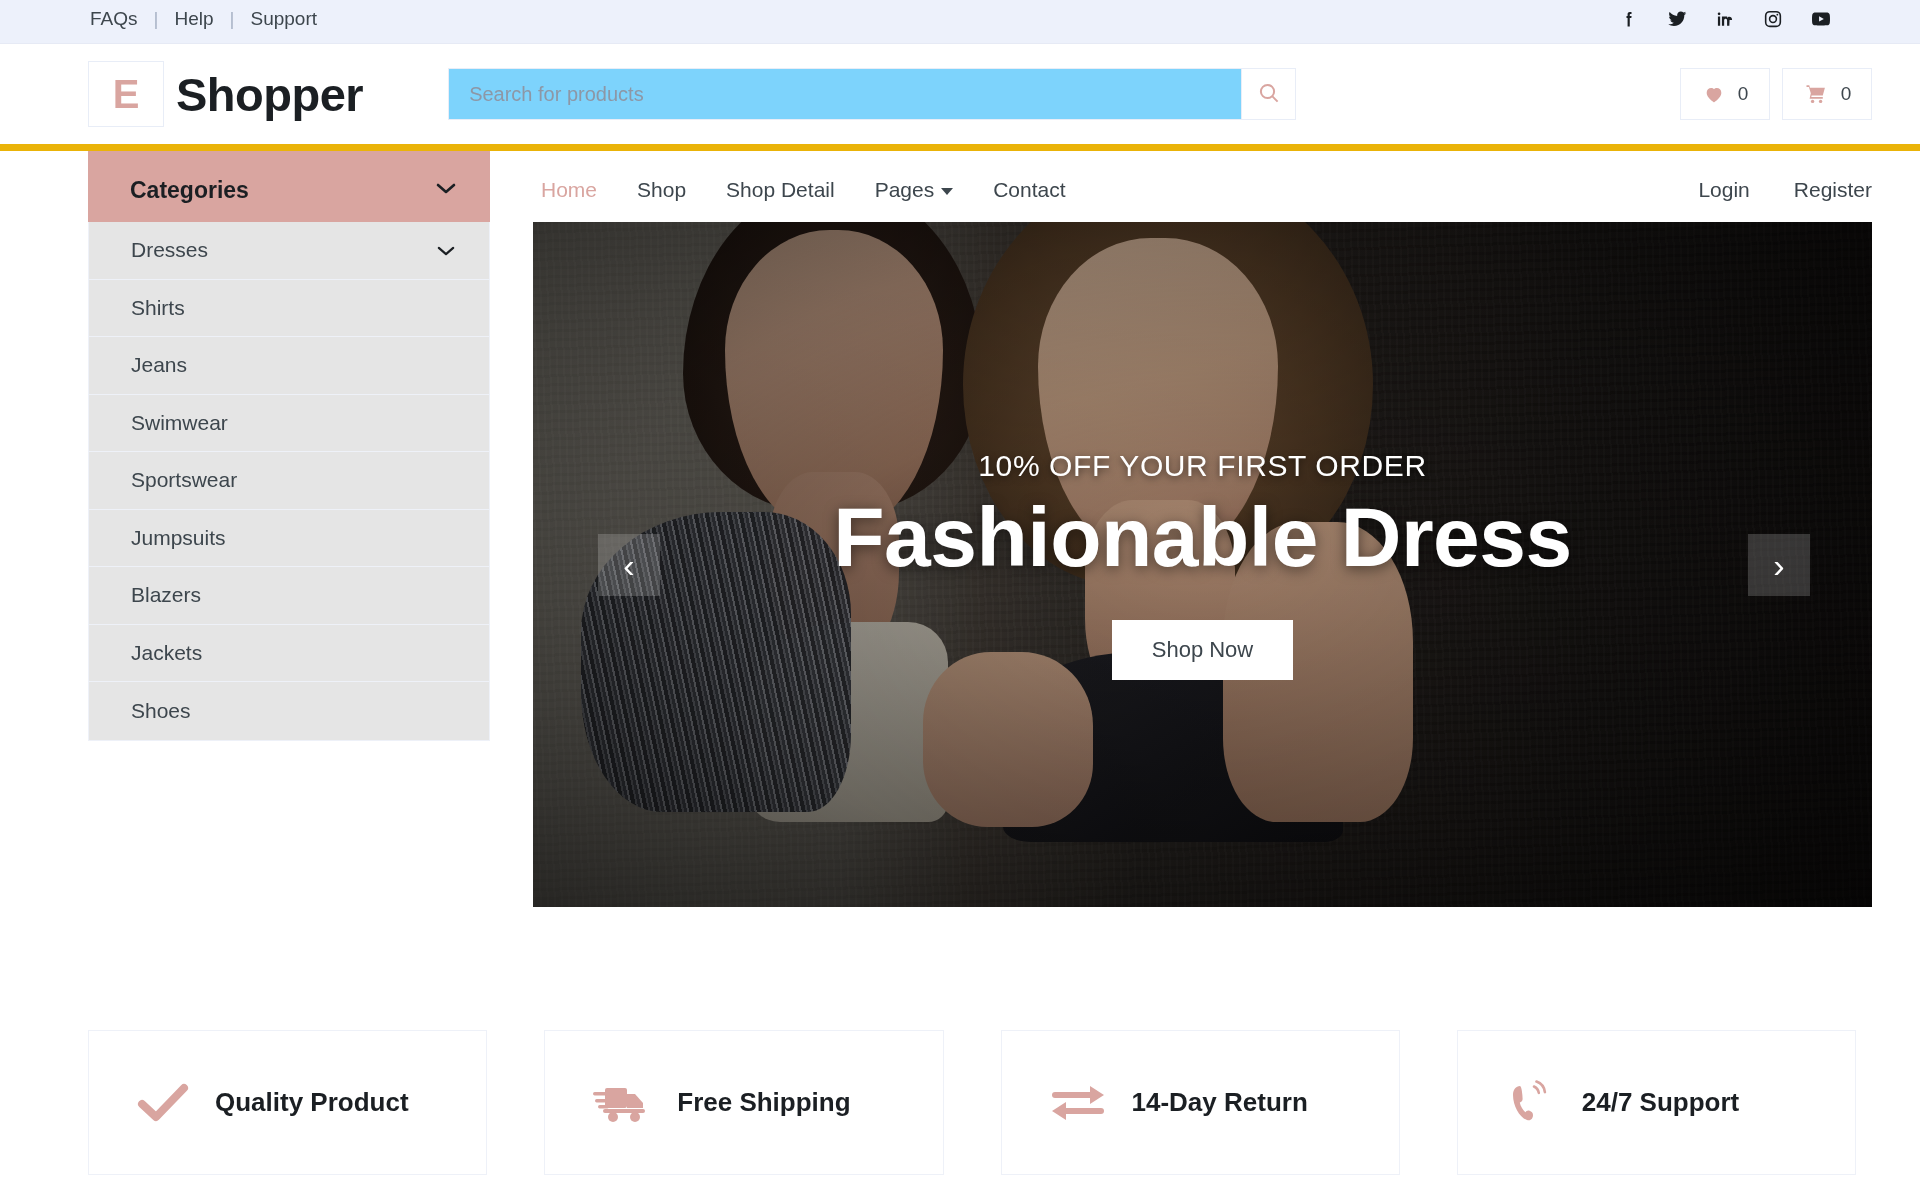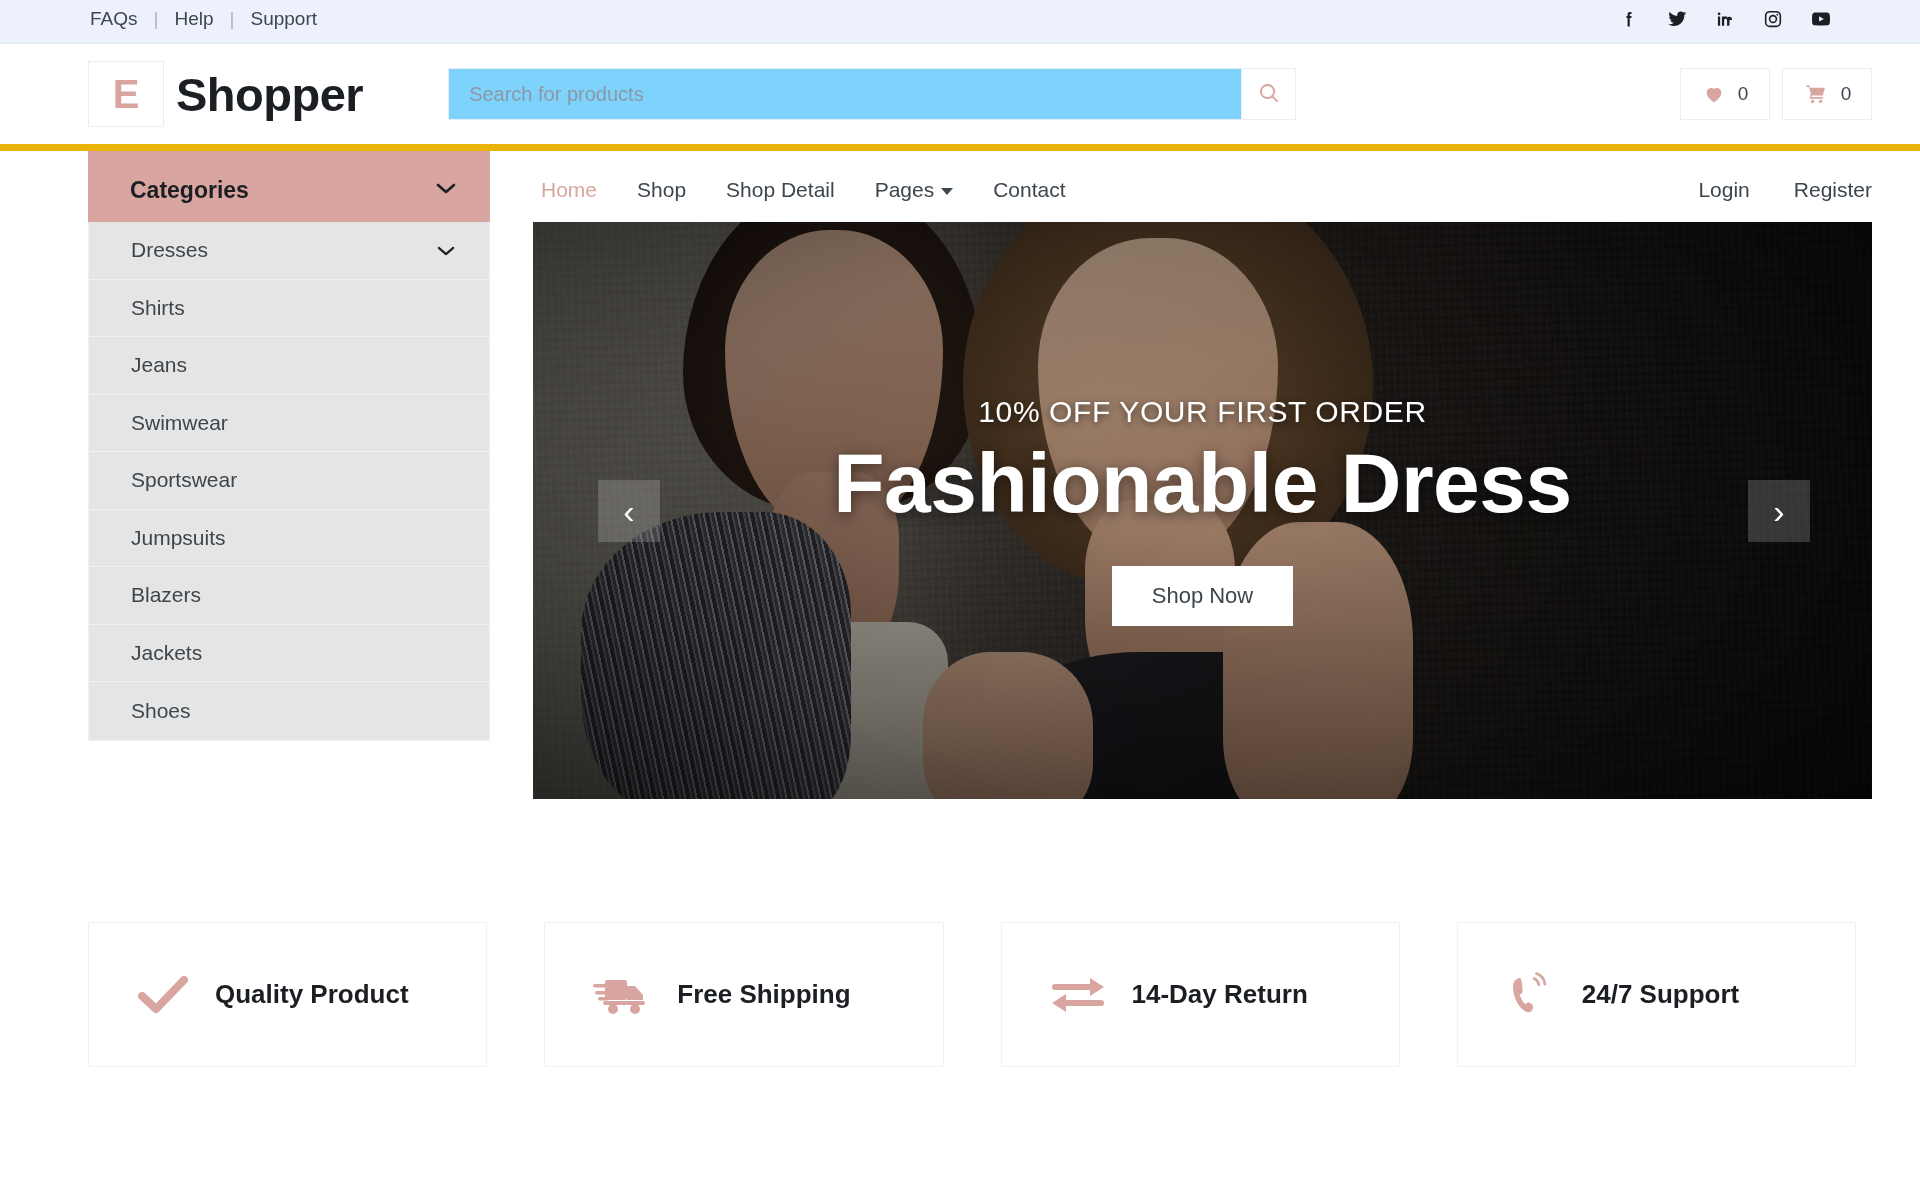--- a/index.html
+++ b/index.html
@@ -225,21 +225,21 @@
     font-size: 21px;
     color: #3d464d;
     cursor: pointer;
     text-decoration: none;
   }
   .cat-item:last-child { border-bottom: none; }
 
   .hero {
     flex: 1;
     margin-left: 43px;
-    height: 577px;
+    height: 685px;
     position: relative;
     overflow: hidden;
     background: #2a2724;
   }
   
   .hero-photo { position: absolute; inset: 0; }
   .hero-wall {
     position: absolute; inset: 0;
     background:
       linear-gradient(92deg, #8e8a80 0%, #7d7970 14%, #6e6a62 24%, #4a433c 34%, #2e2a26 46%, #241f1c 60%, #1a1715 78%, #120f0e 100%);

